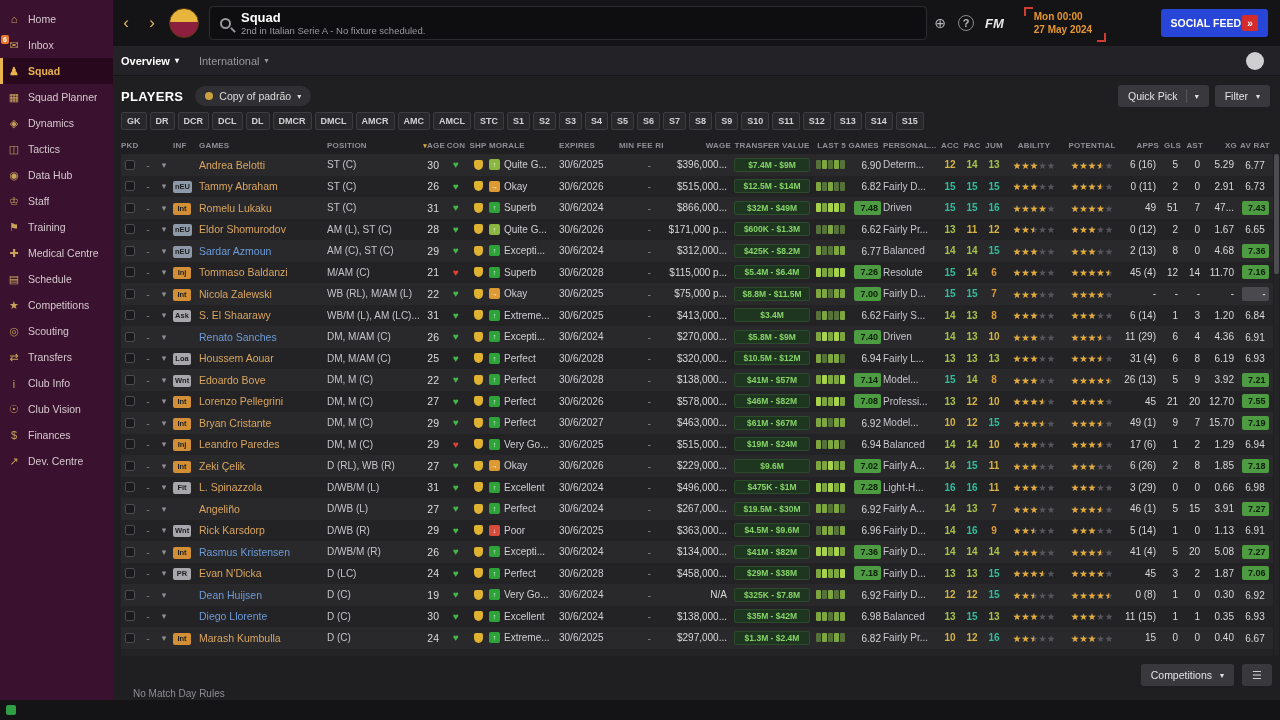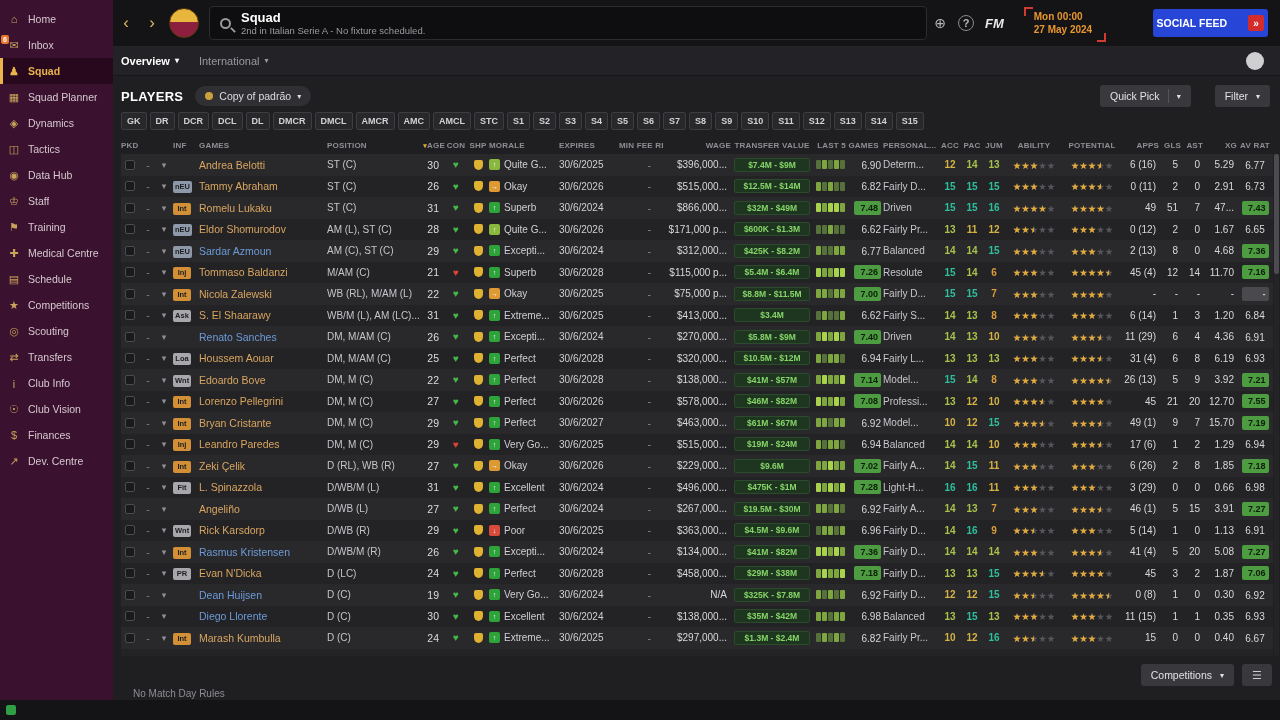--- a/index.html
+++ b/index.html
@@ -27,37 +27,37 @@
   .mag::after { content:''; position:absolute; left:8px; top:9px; width:6px; height:2px; background:#9a9a9e; transform:rotate(45deg); }
   .title { font-size:13px; font-weight:bold; color:#fff; line-height:1.2; }
   .subtitle { font-size:9.5px; color:#9a9aa0; }
   .tb-ico { width:26px; text-align:center; color:#b8b8bc; font-size:14px; cursor:pointer; }
   .tb-ico.qm { font-size:11px; font-weight:bold; }
   .tb-ico.qm span { display:inline-block; width:16px; height:16px; line-height:15px; border:1px solid #8a8a8e; border-radius:50%; }
   .fm-logo { font-size:13px; font-weight:bold; font-style:italic; color:#e8e8ea; margin:0 6px; }
   .dateblock { position:relative; margin-left:14px; padding:5px 10px; color:#e8962e; font-size:10px; font-weight:bold; line-height:1.35; white-space:nowrap; }
   .dateblock::before { content:''; position:absolute; left:0; top:2px; width:7px; height:7px; border-left:2px solid #d23b2f; border-top:2px solid #d23b2f; }
   .dateblock::after { content:''; position:absolute; right:-4px; bottom:0px; width:7px; height:7px; border-right:2px solid #d23b2f; border-bottom:2px solid #d23b2f; }
-  .social { margin-left:auto; margin-right:12px; height:28px; background:#2746d8; border-radius:3px; color:#fff; font-size:10.5px; font-weight:bold; display:flex; align-items:center; justify-content:center; gap:21px; padding:0 4px; cursor:pointer; }
+  .social { margin-left:auto; margin-right:12px; height:28px; background:#2746d8; border-radius:3px; color:#fff; font-size:10.5px; font-weight:bold; display:flex; align-items:center; justify-content:center; gap:1px; padding:0 10px; cursor:pointer; }
   .social .chev2 { background:#d42b2b; width:16px; height:16px; border-radius:2px; display:flex; align-items:center; justify-content:center; font-size:10px; }
 
   
   .tabbar { position:absolute; left:113px; top:46px; width:1167px; height:30px; background:#232327; border-bottom:1px solid #161618; display:flex; align-items:center; padding-left:8px; }
   .tabs { display:flex; gap:20px; }
   .tab { font-size:11px; color:#98989e; display:flex; gap:5px; align-items:center; cursor:pointer; }
   .tab.active { color:#fff; font-weight:bold; }
   .tab .caret { font-size:8px; }
   .avatar { margin-left:auto; margin-right:16px; width:18px; height:18px; border-radius:50%; background:#cfcfd2; cursor:pointer; }
 
   
   .playersbar { position:absolute; left:121px; top:84px; right:10px; height:24px; display:flex; align-items:center; gap:12px; }
   .players-title { font-size:13px; font-weight:bold; color:#fff; letter-spacing:.3px; }
   .viewpill { height:20px; background:#303034; border-radius:10px; display:flex; align-items:center; gap:6px; padding:0 10px; font-size:10.5px; color:#ddd; cursor:pointer; }
   .viewpill .dot { width:8px; height:8px; border-radius:50%; background:#caa23c; }
-  .barbtns { margin-left:auto; display:flex; gap:24px; }
+  .barbtns { margin-left:auto; display:flex; gap:6px; }
   .btn { height:22px; background:#39393d; border-radius:3px; display:flex; align-items:center; padding:0 10px; font-size:10.5px; color:#e2e2e4; gap:8px; cursor:pointer; }
   .btn .divider { width:1px; height:14px; background:#55555a; }
   .caret { font-size:8px; color:inherit; }
 
   
   .posrow { position:absolute; left:121px; top:112px; display:flex; gap:3px; }
   .posbtn { height:18px; min-width:20px; padding:0 5px; background:#28282b; border:1px solid #3d3d41; border-radius:2px; color:#d2d2d6; font-size:9px; font-weight:bold; display:flex; align-items:center; justify-content:center; cursor:pointer; }
 
   
   .thead { position:absolute; left:121px; top:139px; width:1152px; display:grid; grid-template-columns:var(--cols); align-items:center; height:13px; }

